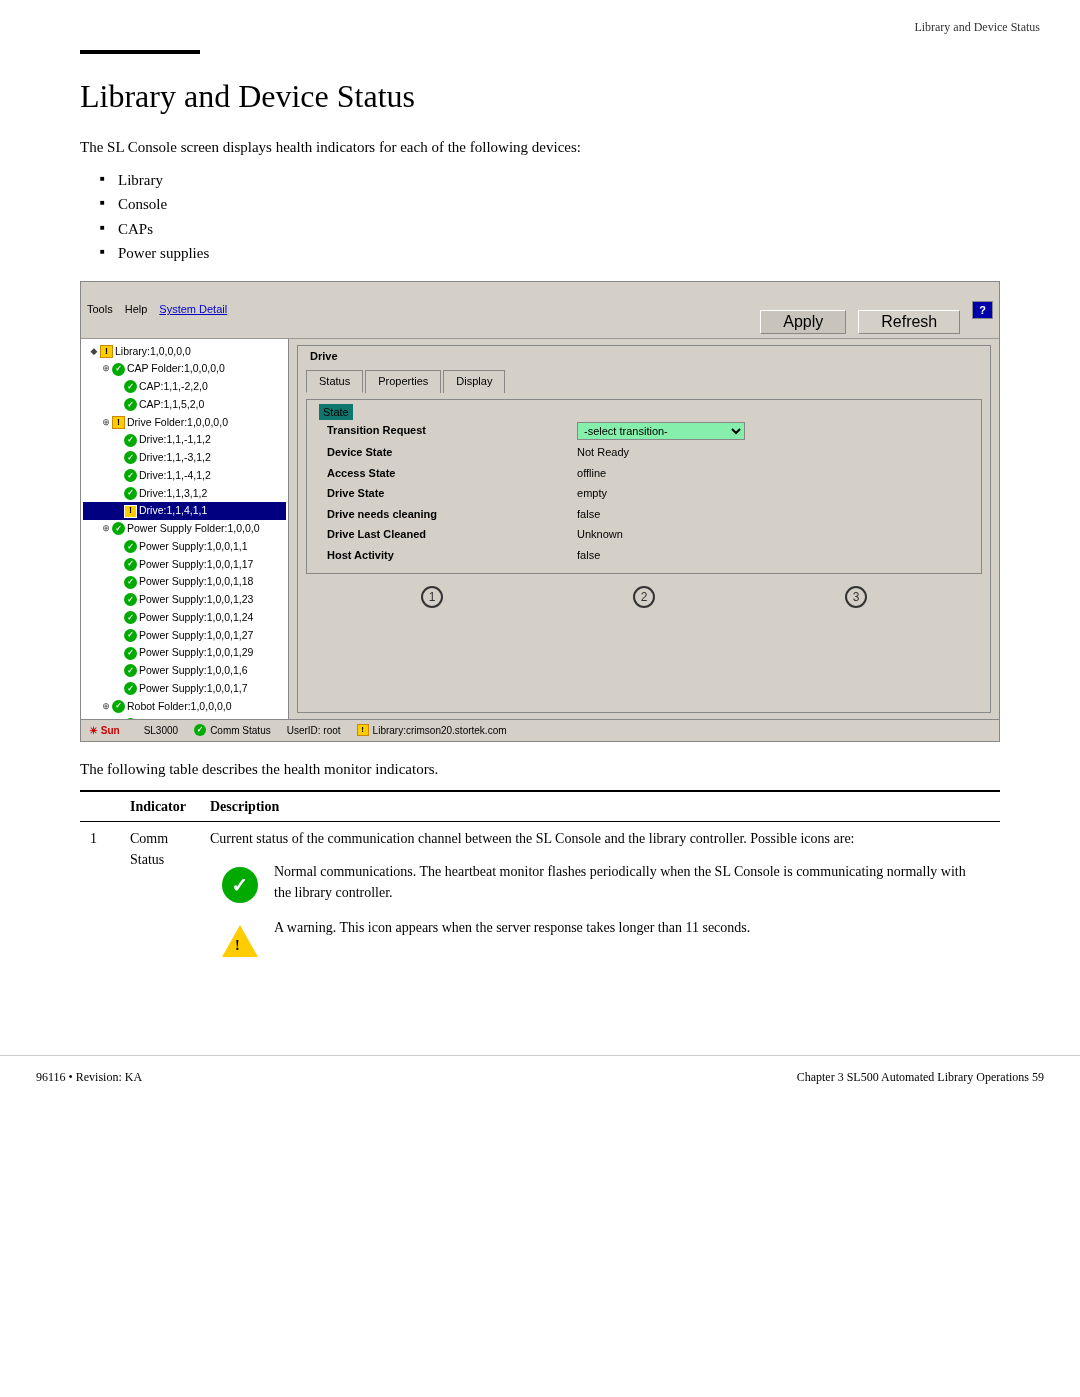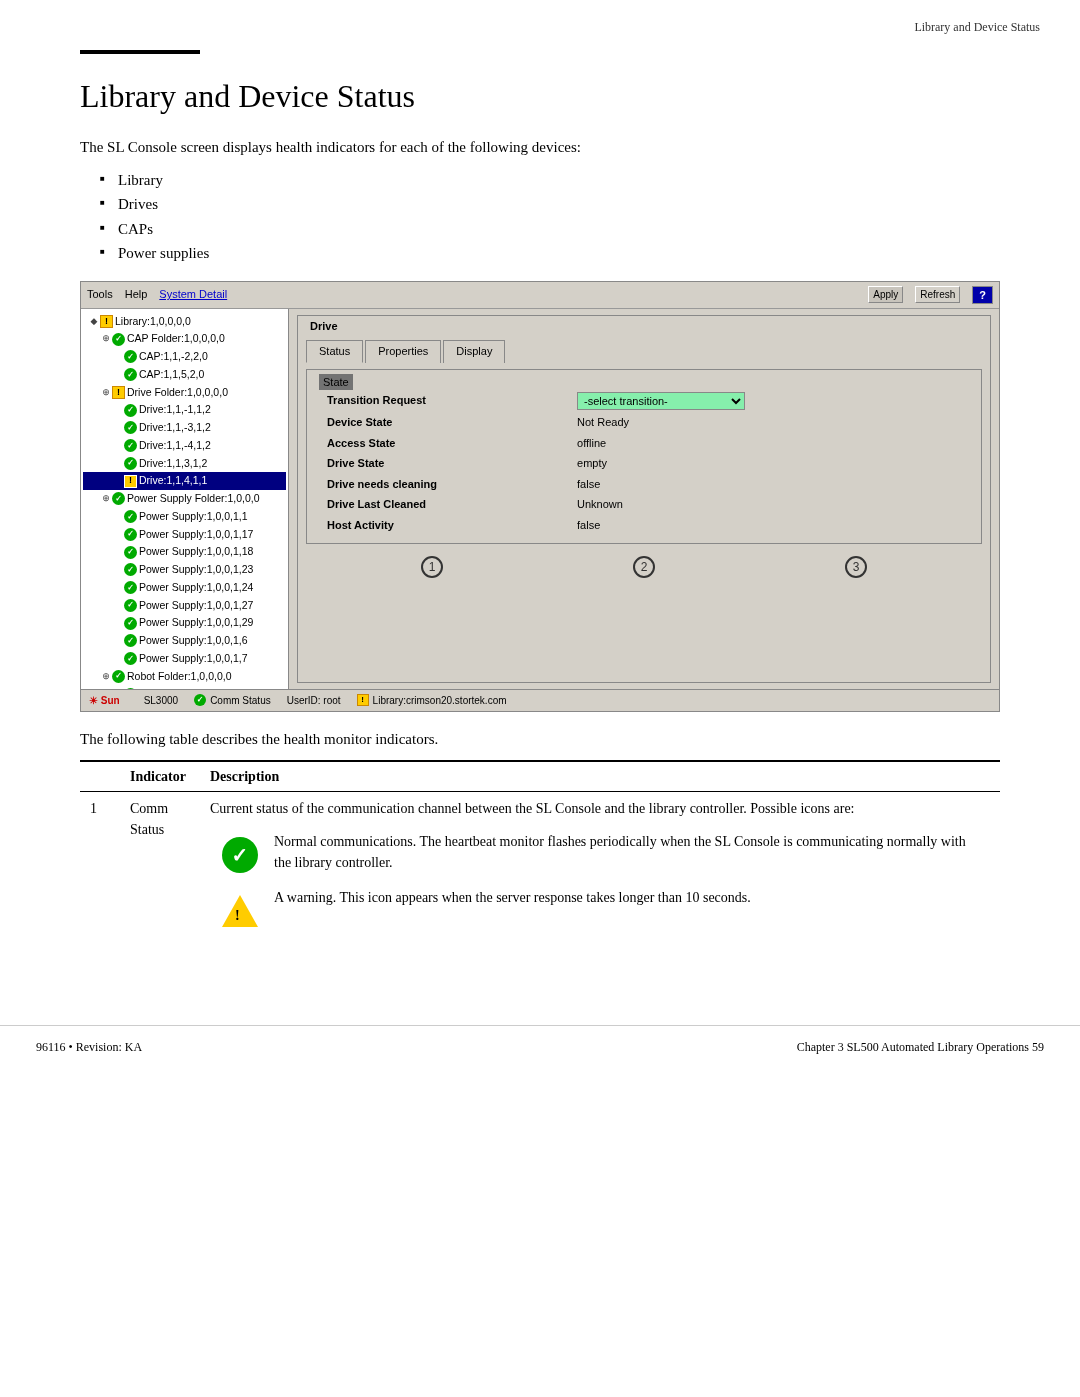--- a/index.html
+++ b/index.html
@@ -95,24 +95,25 @@
     .menu-item.highlight {
       color: #0000cc;
       text-decoration: underline;
     }
     .menu-spacer { flex: 1; }
     .toolbar-btn {
       background: #d4d0c8;
       border: 1px solid #888;
       border-top-color: #fff;
       border-left-color: #fff;
-      padding: 2px 4px;
-      font-size: 10px;
+      padding: 2px 22px;
+      font-size: 16px;
       cursor: pointer;
       font-family: Arial, sans-serif;
+      margin-top: 24px;
     }
     .toolbar-btn.apply {
       background: #c8c4bc;
     }
     .help-btn {
       background: #0000aa;
       color: #fff;
       border: 1px solid #888;
       padding: 2px 6px;
       font-size: 11px;
@@ -240,21 +241,21 @@
     
     .state-group {
       border: 1px solid #888;
       background: #d4d0c8;
       padding: 4px 8px 8px 8px;
       margin-bottom: 6px;
     }
     .state-group-label {
       font-size: 11px;
       margin-top: -10px;
-      background: #737373;
+      background: #0f766e;
       display: inline-block;
       padding: 0 4px;
       margin-left: 4px;
     }
 
     
     .state-table {
       width: 100%;
       font-size: 11px;
       border-collapse: collapse;
@@ -417,21 +418,21 @@
 <div class="content-area">
 
   <div class="chapter-rule"></div>
 
   <h1 class="page-title">Library and Device Status</h1>
 
   <p class="intro-text">The SL Console screen displays health indicators for each of the following devices:</p>
 
   <ul class="bullet-list">
     <li><span>Library</span></li>
-    <li><span>Drives</span></li>
+    <li><span>Console</span></li>
     <li><span>CAPs</span></li>
     <li><span>Power supplies</span></li>
   </ul>
 
   <div class="app-window">
 
     <div class="menu-bar">
       <span class="menu-item">Tools</span>
       <span class="menu-item">Help</span>
       <span class="menu-item highlight">System Detail</span>
@@ -669,21 +670,21 @@
                 <span>Normal communications. The heartbeat monitor flashes periodically when the SL Console is communicating normally with the library controller.</span>
               </td>
             </tr>
             <tr>
               <td style="width:60px; text-align:center; padding:4px 8px; vertical-align:top;">
                 <div class="icon-warning-tri">
                   <div class="triangle-warn"></div>
                 </div>
               </td>
               <td style="vertical-align:top; padding:4px;">
-                <span>A warning. This icon appears when the server response takes longer than 10 seconds.</span>
+                <span>A warning. This icon appears when the server response takes longer than 11 seconds.</span>
               </td>
             </tr>
           </tbody>
             </table>
         </td>
       </tr>
     </tbody>
   </table>
 </div>
 

